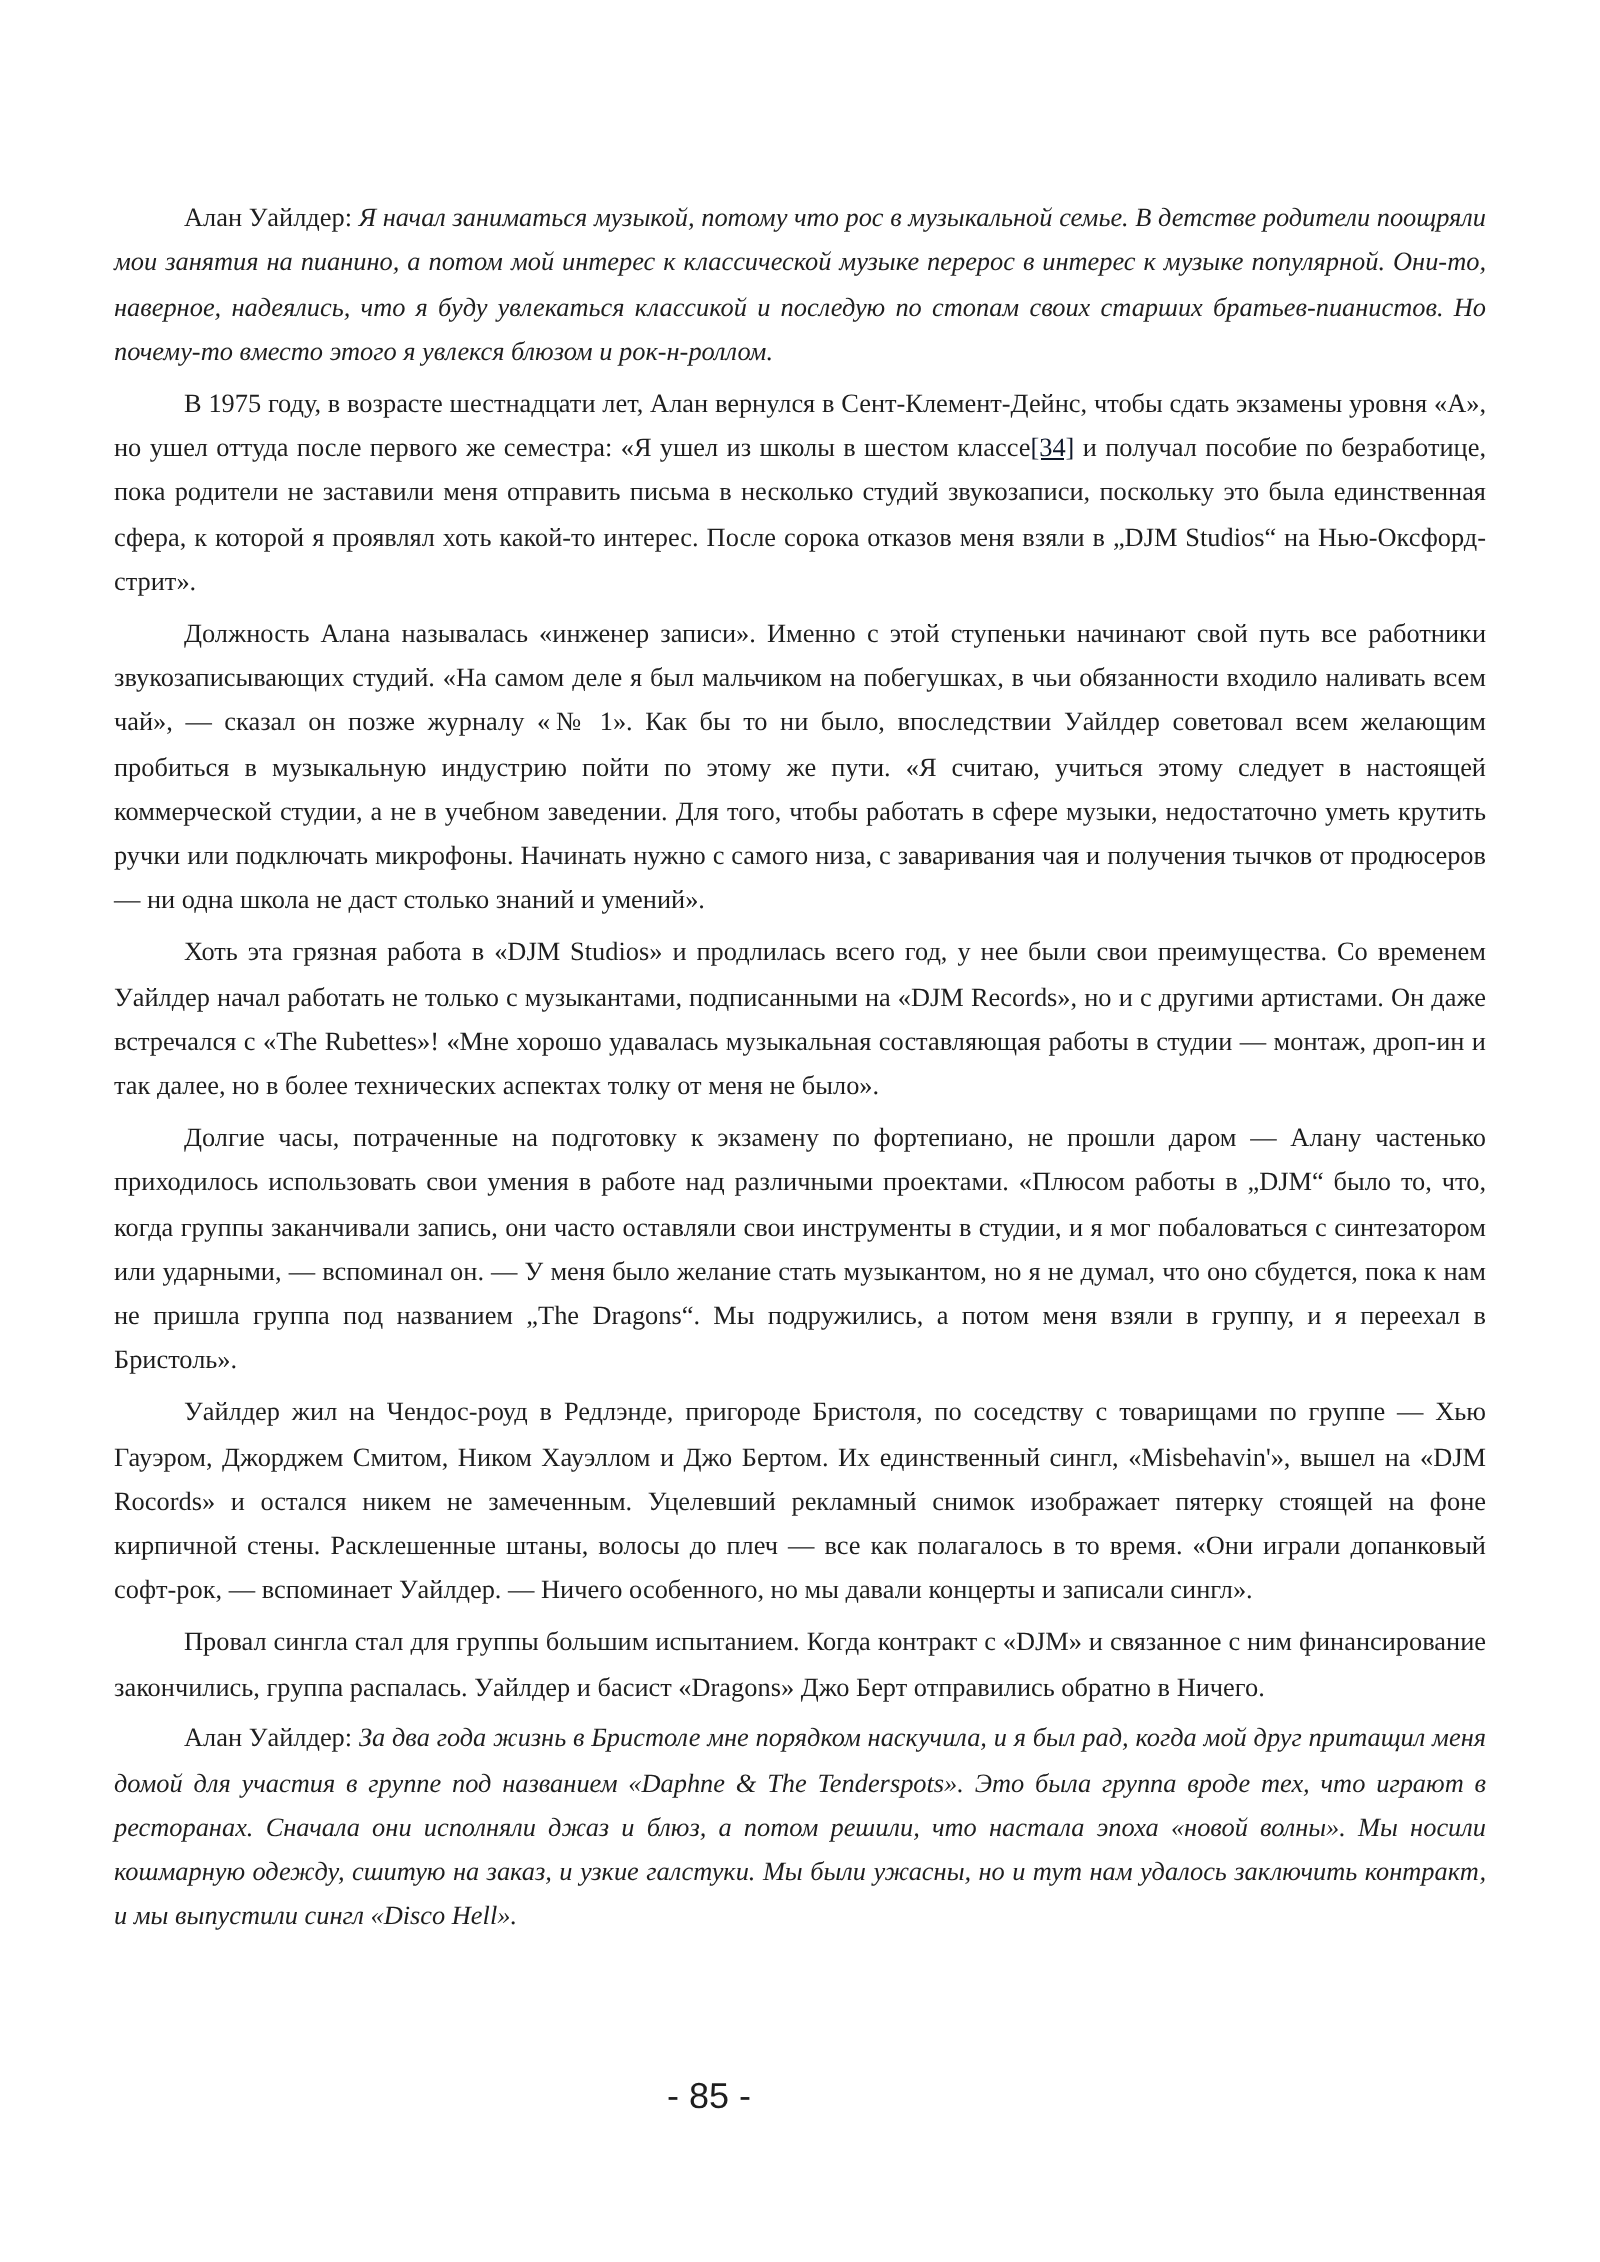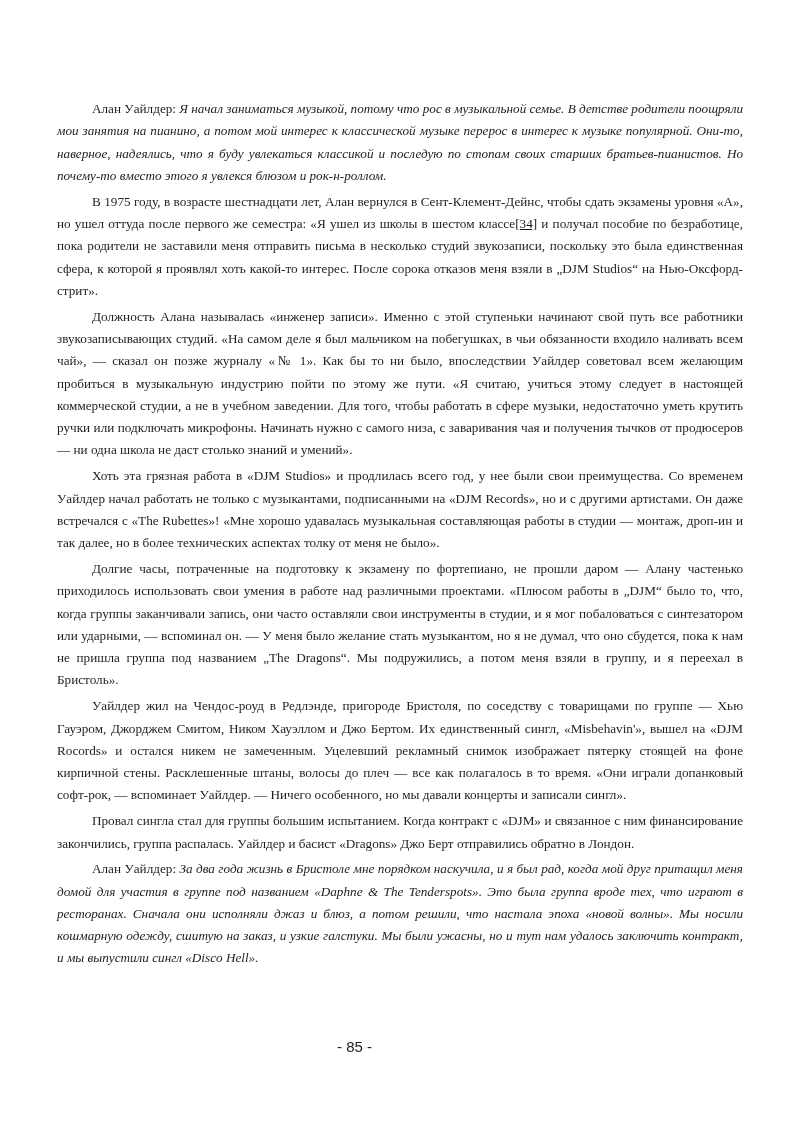--- a/index.html
+++ b/index.html
@@ -8,36 +8,36 @@
       position: absolute; left: 57px; top: 70px; width: 686px;
       font-family: Liberation Serif, serif;
       font-size: 13.2px; line-height: 22.3px; color: #1e1e1e; margin-top: 28px;
     }
     .para { margin: 0 0 3.5px 0; text-align: justify; text-indent: 35px; }
     .it { font-style: italic; }
     .link { color: #0f172a; text-decoration: underline; }
     .page-number {
       position: absolute; left: 0; width: 709px; top: 1038px;
       text-align: center; font-family: "Liberation Sans", sans-serif;
-      font-size: 15px; color: #1e1e1e;
+      font-size: 18px; color: #1e1e1e;
     }
   </style>
 </head>
 <body>
 
 <div class="page">
   <p class="para">
     <span>Алан Уайлдер: </span><span class="it">Я начал заниматься музыкой, потому что рос в музыкальной семье. В детстве родители поощряли мои занятия на пианино, а потом мой интерес к классической музыке перерос в интерес к музыке популярной. Они-то, наверное, надеялись, что я буду увлекаться классикой и последую по стопам своих старших братьев-пианистов. Но почему-то вместо этого я увлекся блюзом и рок-н-роллом.</span>
   </p>
   <p class="para">
     <span>В 1975 году, в возрасте шестнадцати лет, Алан вернулся в Сент-Клемент-Дейнс, чтобы сдать экзамены уровня «А», но ушел оттуда после первого же семестра: «Я ушел из школы в шестом классе</span><a class="link">[34]</a><span> и получал пособие по безработице, пока родители не заставили меня отправить письма в несколько студий звукозаписи, поскольку это была единственная сфера, к которой я проявлял хоть какой-то интерес. После сорока отказов меня взяли в „DJM Studios“ на Нью-Оксфорд-стрит».</span>
   </p>
   <p class="para">Должность Алана называлась «инженер записи». Именно с этой ступеньки начинают свой путь все работники звукозаписывающих студий. «На самом деле я был мальчиком на побегушках, в чьи обязанности входило наливать всем чай», — сказал он позже журналу «№ 1». Как бы то ни было, впоследствии Уайлдер советовал всем желающим пробиться в музыкальную индустрию пойти по этому же пути. «Я считаю, учиться этому следует в настоящей коммерческой студии, а не в учебном заведении. Для того, чтобы работать в сфере музыки, недостаточно уметь крутить ручки или подключать микрофоны. Начинать нужно с самого низа, с заваривания чая и получения тычков от продюсеров — ни одна школа не даст столько знаний и умений».</p>
   <p class="para">Хоть эта грязная работа в «DJM Studios» и продлилась всего год, у нее были свои преимущества. Со временем Уайлдер начал работать не только с музыкантами, подписанными на «DJM Records», но и с другими артистами. Он даже встречался с «The Rubettes»! «Мне хорошо удавалась музыкальная составляющая работы в студии — монтаж, дроп-ин и так далее, но в более технических аспектах толку от меня не было».</p>
   <p class="para">Долгие часы, потраченные на подготовку к экзамену по фортепиано, не прошли даром — Алану частенько приходилось использовать свои умения в работе над различными проектами. «Плюсом работы в „DJM“ было то, что, когда группы заканчивали запись, они часто оставляли свои инструменты в студии, и я мог побаловаться с синтезатором или ударными, — вспоминал он. — У меня было желание стать музыкантом, но я не думал, что оно сбудется, пока к нам не пришла группа под названием „The Dragons“. Мы подружились, а потом меня взяли в группу, и я переехал в Бристоль».</p>
   <p class="para">Уайлдер жил на Чендос-роуд в Редлэнде, пригороде Бристоля, по соседству с товарищами по группе — Хью Гауэром, Джорджем Смитом, Ником Хауэллом и Джо Бертом. Их единственный сингл, «Misbehavin'», вышел на «DJM Rocords» и остался никем не замеченным. Уцелевший рекламный снимок изображает пятерку стоящей на фоне кирпичной стены. Расклешенные штаны, волосы до плеч — все как полагалось в то время. «Они играли допанковый софт-рок, — вспоминает Уайлдер. — Ничего особенного, но мы давали концерты и записали сингл».</p>
-  <p class="para">Провал сингла стал для группы большим испытанием. Когда контракт с «DJM» и связанное с ним финансирование закончились, группа распалась. Уайлдер и басист «Dragons» Джо Берт отправились обратно в Лондон.</p>
+  <p class="para">Провал сингла стал для группы большим испытанием. Когда контракт с «DJM» и связанное с ним финансирование закончились, группа распалась. Уайлдер и басист «Dragons» Джо Берт отправились обратно в Ничего.</p>
   <p class="para">
     <span>Алан Уайлдер: </span><span class="it">За два года жизнь в Бристоле мне порядком наскучила, и я был рад, когда мой друг притащил меня домой для участия в группе под названием «Daphne &amp; The Tenderspots». Это была группа вроде тех, что играют в ресторанах. Сначала они исполняли джаз и блюз, а потом решили, что настала эпоха «новой волны». Мы носили кошмарную одежду, сшитую на заказ, и узкие галстуки. Мы были ужасны, но и тут нам удалось заключить контракт, и мы выпустили сингл «Disco Hell».</span>
   </p>
 </div>
 
 <div class="page-number">- 85 -</div>
 
 </body></html>

